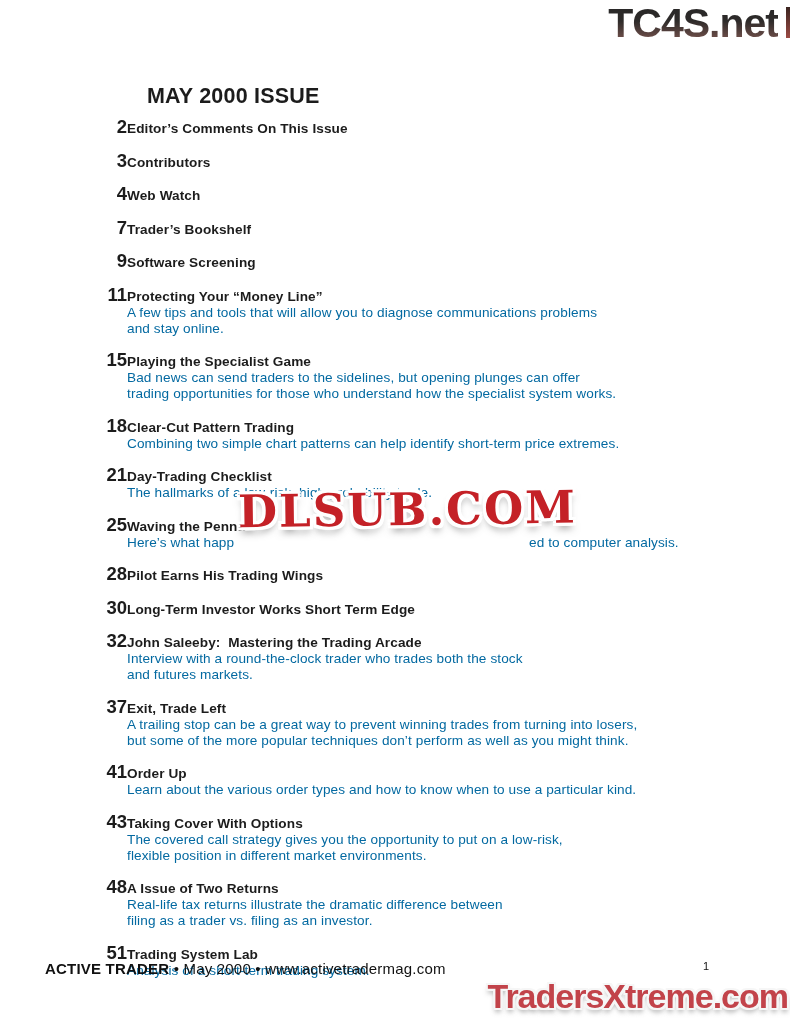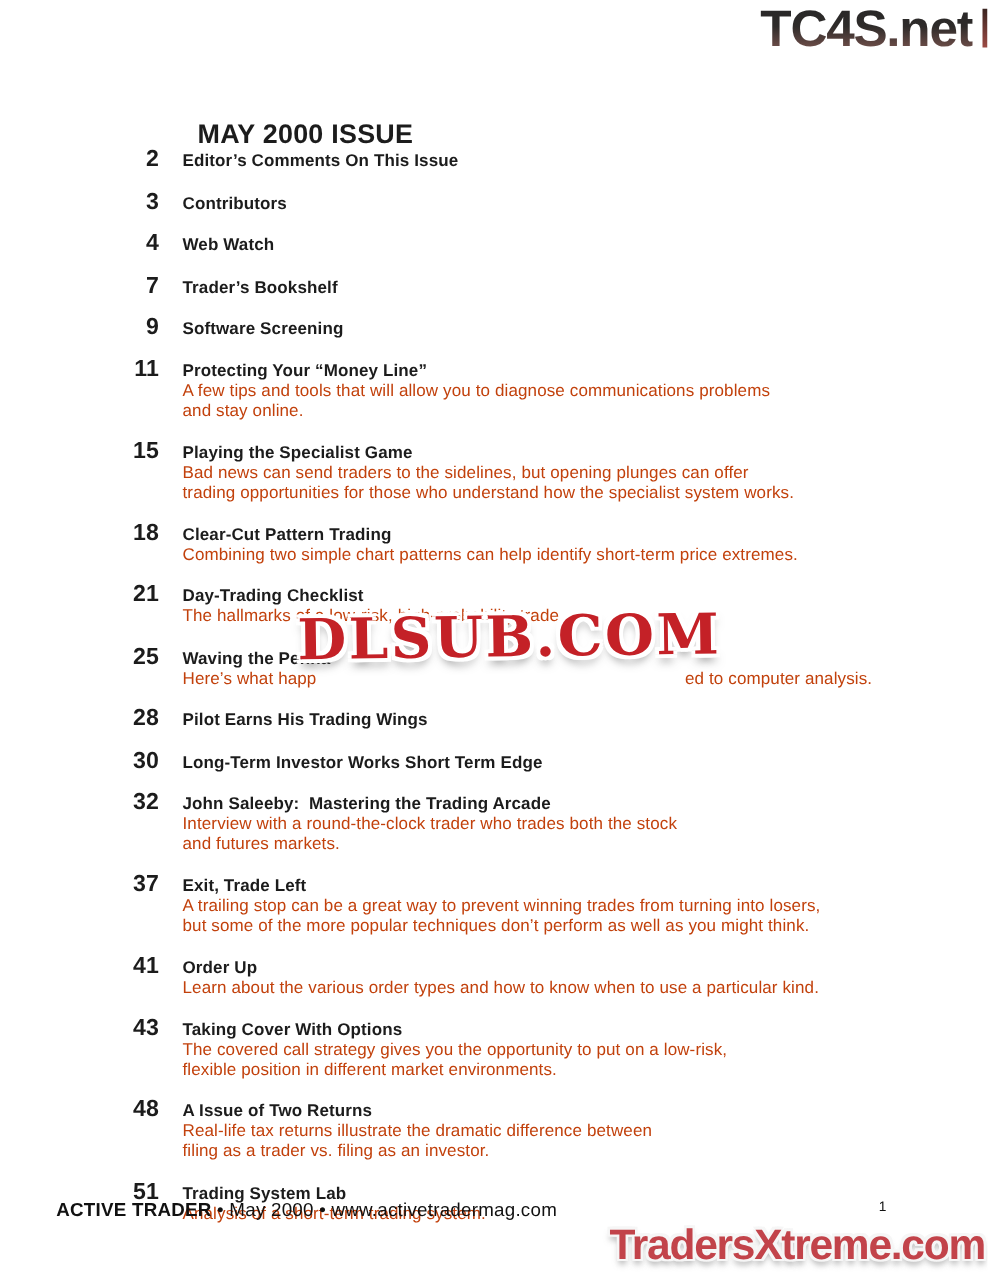--- a/index.html
+++ b/index.html
@@ -21,41 +21,41 @@
     color:transparent;
     filter:blur(.3px);
   }
   .red-sliver{
     position:absolute;right:0;top:7px;width:4px;height:31px;
     background:linear-gradient(to bottom,#3a2420,#9c4a44);
   }
 
   
   .issue-title{
-    position:absolute;left:143px;top:80px;margin:15px;
+    position:absolute;left:143px;top:80px;margin:4px;
     font-size:21.5px;font-weight:bold;letter-spacing:.2px;
   }
 
   
   .toc{
     position:absolute;left:0;top:119px;width:760px;
     padding-left:100px;box-sizing:border-box;
   }
   .toc-row{display:flex;align-items:baseline;margin-bottom:15.5px;}
   .toc-num{
     flex:0 0 27px;width:27px;text-align:right;
     font-size:18.5px;font-weight:bold;line-height:16px;
   }
-  .toc-content{margin-left:19px;}
+  .toc-content{}
   .toc-title{
     font-size:13.6px;font-weight:bold;line-height:16px;
     white-space:pre;letter-spacing:.1px;
   }
   .toc-desc{
-    font-size:13.6px;line-height:16px;color:#c2410c;
+    font-size:13.6px;line-height:16px;color:#0369a1;
     white-space:pre;letter-spacing:.1px;
   }
   .toc-desc.split{position:relative;}
   .toc-desc.split .split-right{position:absolute;left:402px;top:0;white-space:pre;text-align:right;}
 
   
   .dlsub{
     position:absolute;left:238px;top:483px;
     font-family:"DejaVu Serif", serif;
     font-size:45px;font-weight:bold;letter-spacing:2px;

